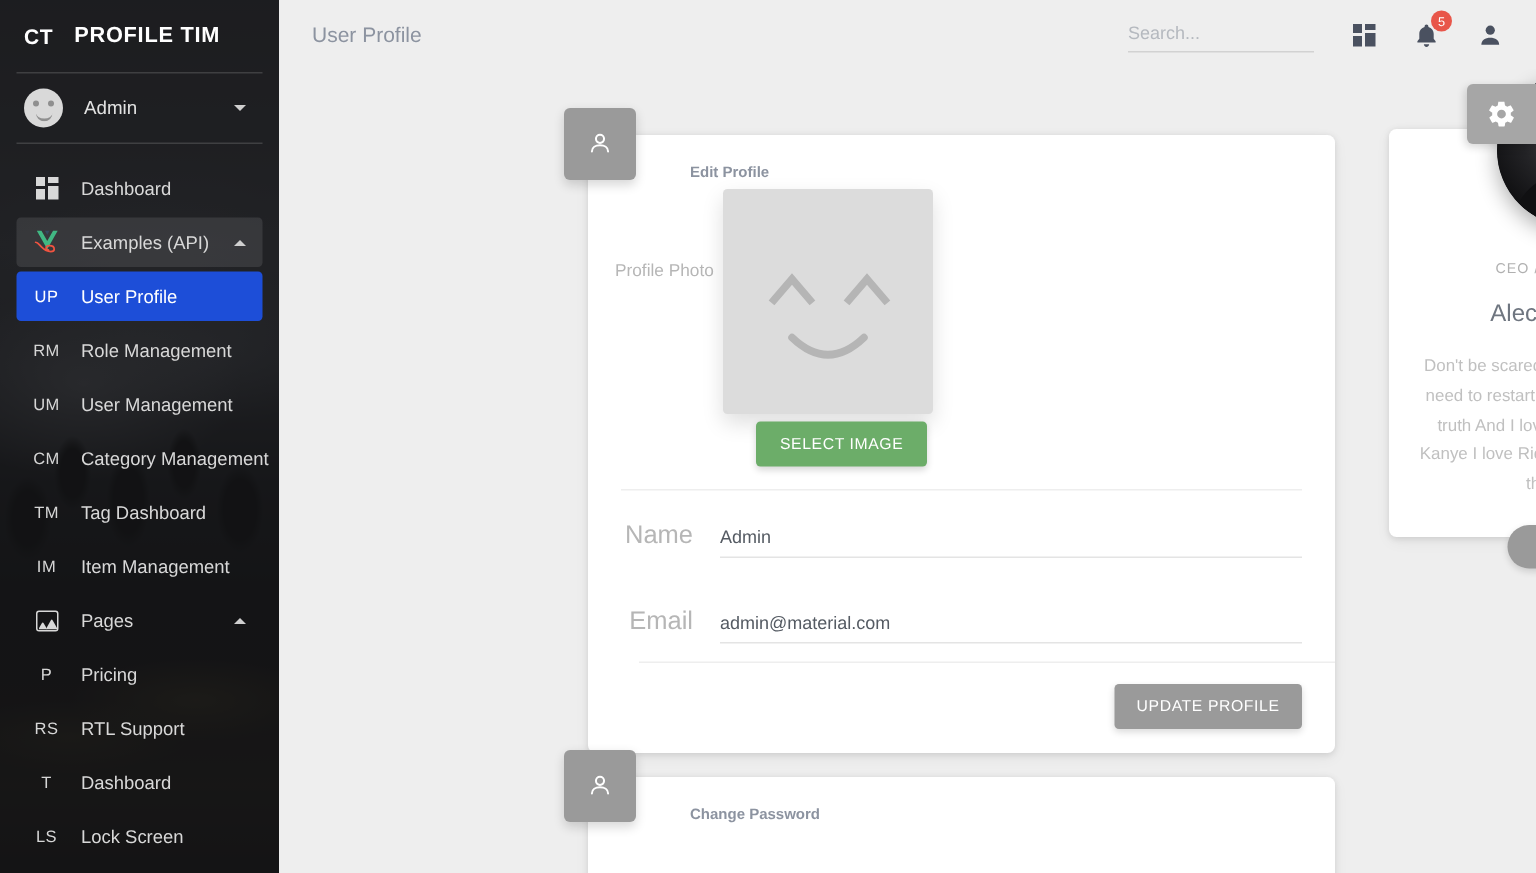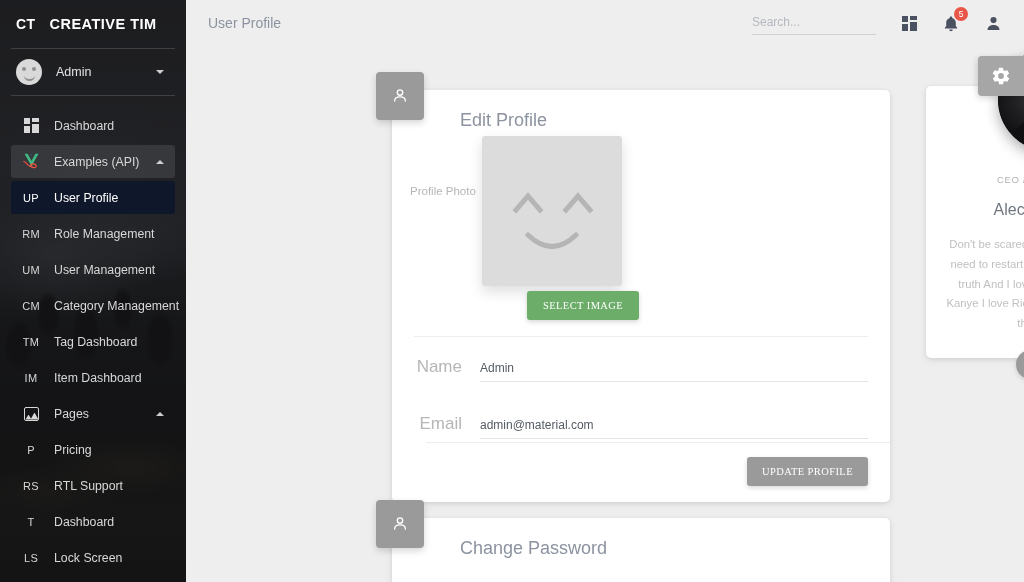--- a/index.html
+++ b/index.html
@@ -80,21 +80,21 @@
     border-top:4px solid #cfcfcf;
   }
 
   .nav { padding-top: 10px; }
   .nav-item {
     position: relative; display:flex; align-items:center;
     height: 33px; margin: 3px 11px; border-radius: 3px;
     padding: 0 9px; gap: 12px; cursor: pointer;
   }
   .nav-item.open { background: rgba(255,255,255,.10); }
-  .nav-item.active { background: #0f172a; }
+  .nav-item.active { background: #1d4ed8; }
   .nav-icon { width: 22px; display:flex; align-items:center; justify-content:center; flex:none; }
   .nav-abbr {
     width:22px; text-align:center; flex:none;
     color:#d6d6d6; font-size:11px; letter-spacing:.3px;
   }
   .nav-label { color:#d8d8d8; font-size:12.3px; white-space:nowrap; }
   .nav-item.active .nav-label,
   .nav-item.active .nav-abbr { color:#ffffff; }
   .caret-up {
     position:absolute; right:11px; top:50%; margin-top:-2px;
@@ -169,37 +169,36 @@
   
   #card-edit { left:206px; top:90px; width:498px; height:412px; }
   #card-pass { left:206px; top:518px; width:498px; height:120px; }
   .card-icon-tile {
     position:absolute; left:-16px; top:-18px;
     width:48px; height:48px; border-radius:4px;
     background:#9a9a9a; display:flex; align-items:center; justify-content:center;
     box-shadow: 0 3px 7px rgba(0,0,0,.16);
   }
   .card-head { padding: 20px 0 0 68px; }
-  .card-title { color:#8c93a0; font-size:18px; font-weight:400; }
+  .card-title { color:#8c93a0; font-size:10px; font-weight:700; }
 
   .photo-area { position:relative; height:205px; }
   .photo-box {
     position:absolute; left:90px; top:5px; width:140px; height:150px;
     background:#dcdcdc; border-radius:3px;
     box-shadow: 0 6px 14px rgba(0,0,0,.13);
   }
   .photo-label {
     position:absolute; left:18px; top:54px;
     color:#b6b6b6; font-size:11.5px;
   }
   .btn {
     border:0; cursor:pointer; border-radius:3px;
-    font-family:Liberation Serif, serif;
+    font-family:Liberation Sans, sans-serif;
     letter-spacing:.4px;
-    margin-left:23px;
   }
   .btn-green {
     background:#6cad69; color:#fff;
     font-size:10.5px; padding:9px 16px;
     box-shadow: 0 2px 5px rgba(0,0,0,.16);
   }
   .select-img-wrap { position:absolute; left:112px; top:160px; }
 
   .hr-soft { height:1px; background:#eeeeee; margin: 0 22px; }
 
@@ -264,21 +263,21 @@
 
 <div class="app">
 
   <aside class="sidebar">
     <div class="sidebar-bg"></div>
     <div class="sidebar-overlay"></div>
 
     <div class="sidebar-content">
       <div class="brand">
         <span class="brand-mark">CT</span>
-        <span class="brand-name">CREATIVE TIM</span>
+        <span class="brand-name">PROFILE TIM</span>
       </div>
       <div class="sb-divider"></div>
 
       <div class="user-row">
         <span class="avatar-sm"></span>
         <span class="user-name">Admin</span>
         <span class="caret-down"></span>
       </div>
       <div class="sb-divider"></div>
 
@@ -328,21 +327,21 @@
           <span class="nav-label">Category Management</span>
         </div>
 
         <div class="nav-item sub-item">
           <span class="nav-abbr">TM</span>
           <span class="nav-label">Tag Dashboard</span>
         </div>
 
         <div class="nav-item sub-item">
           <span class="nav-abbr">IM</span>
-          <span class="nav-label">Item Dashboard</span>
+          <span class="nav-label">Item Management</span>
         </div>
 
         <div class="nav-item">
           <span class="nav-icon">
             <span class="ic-image"></span>
           </span>
           <span class="nav-label">Pages</span>
           <span class="caret-up"></span>
         </div>
 

